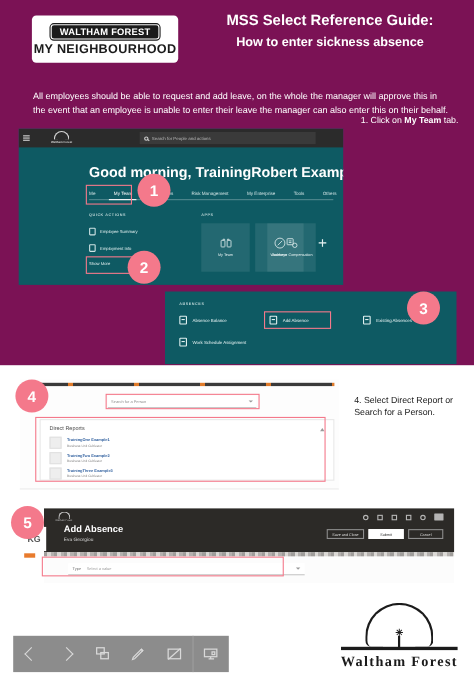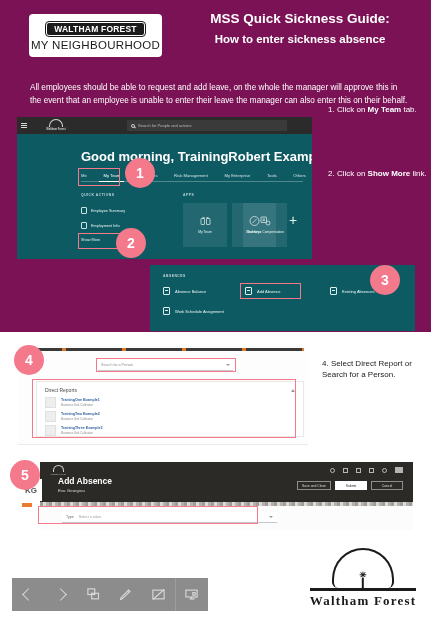--- a/index.html
+++ b/index.html
@@ -29,21 +29,21 @@
     padding-top: 2px;
   }
   .logo-plate {
     background: #1b1b1b; color: #ffffff;
     font-size: 8.5px; font-weight: bold; letter-spacing: .2px;
     padding: 2px 7px; border-radius: 3px;
     border: 1.5px solid #ffffff; outline: 1.5px solid #1b1b1b;
     line-height: 1;
   }
   .logo-sub {
-    color: #1b1b1b; font-size: 11.5px; font-weight: normal;
+    color: #1b1b1b; font-size: 11.5px; font-weight: bold;
     letter-spacing: .3px; margin-top: 4px; line-height: 1;
   }
   #guide-title {
     position: absolute; left: 175px; top: 12px; width: 250px;
     color: #ffffff; font-size: 13.5px; font-weight: bold;
     text-align: center; line-height: 1.1;
   }
   #guide-sub {
     position: absolute; left: 175px; top: 33px; width: 250px;
     color: #ffffff; font-size: 11.5px; font-weight: bold;
@@ -340,21 +340,21 @@
 
 <div id="page">
 
   <div class="purple-band" id="band-top"></div>
   <div class="purple-band" id="band-fill"></div>
 
   <div class="logo-box">
     <div class="logo-plate">WALTHAM FOREST</div>
     <div class="logo-sub">MY NEIGHBOURHOOD</div>
   </div>
-  <div id="guide-title">MSS Quick Sickness Guide:</div>
+  <div id="guide-title">MSS Select Reference Guide:</div>
   <div id="guide-sub">How to enter sickness absence</div>
   <div id="intro">All employees should be able to request and add leave, on the whole the manager will approve this in the event that an employee is unable to enter their leave the manager can also enter this on their behalf.</div>
 
   <div id="shot1">
     <div id="s1-topbar">
       <div id="s1-hamb">
           <i></i>
           <i></i>
           <i></i>
         </div>
@@ -421,23 +421,20 @@
     <div id="s1-plus">+</div>
   </div>
 
   <div class="hl" style="left:78px; top:168px; width:42px; height:18px;"></div>
   <div class="bubble b1" style="left:125px; top:158px;">1</div>
   <div class="hl" style="left:78px; top:233px; width:58px; height:16px;"></div>
   <div class="bubble b1" style="left:116px; top:228px;">2</div>
 
   <div class="instr-w" style="left:328px; top:104px; width:100px;">
     <span>1. Click on </span><b>My Team</b><span> tab.</span>
-  </div>
-  <div class="instr-w" style="left:328px; top:168px; width:100px;">
-    <span>2. Click on </span><b>Show More</b><span> link.</span>
   </div>
 
   <div id="shot2">
     <div id="s2-label">ABSENCES</div>
 
     <div class="s2-item" style="left:13px; top:22px;">
       <span class="ic"></span>
       <span>Absence Balance</span>
     </div>
     <div class="s2-item" style="left:95px; top:22px;">

